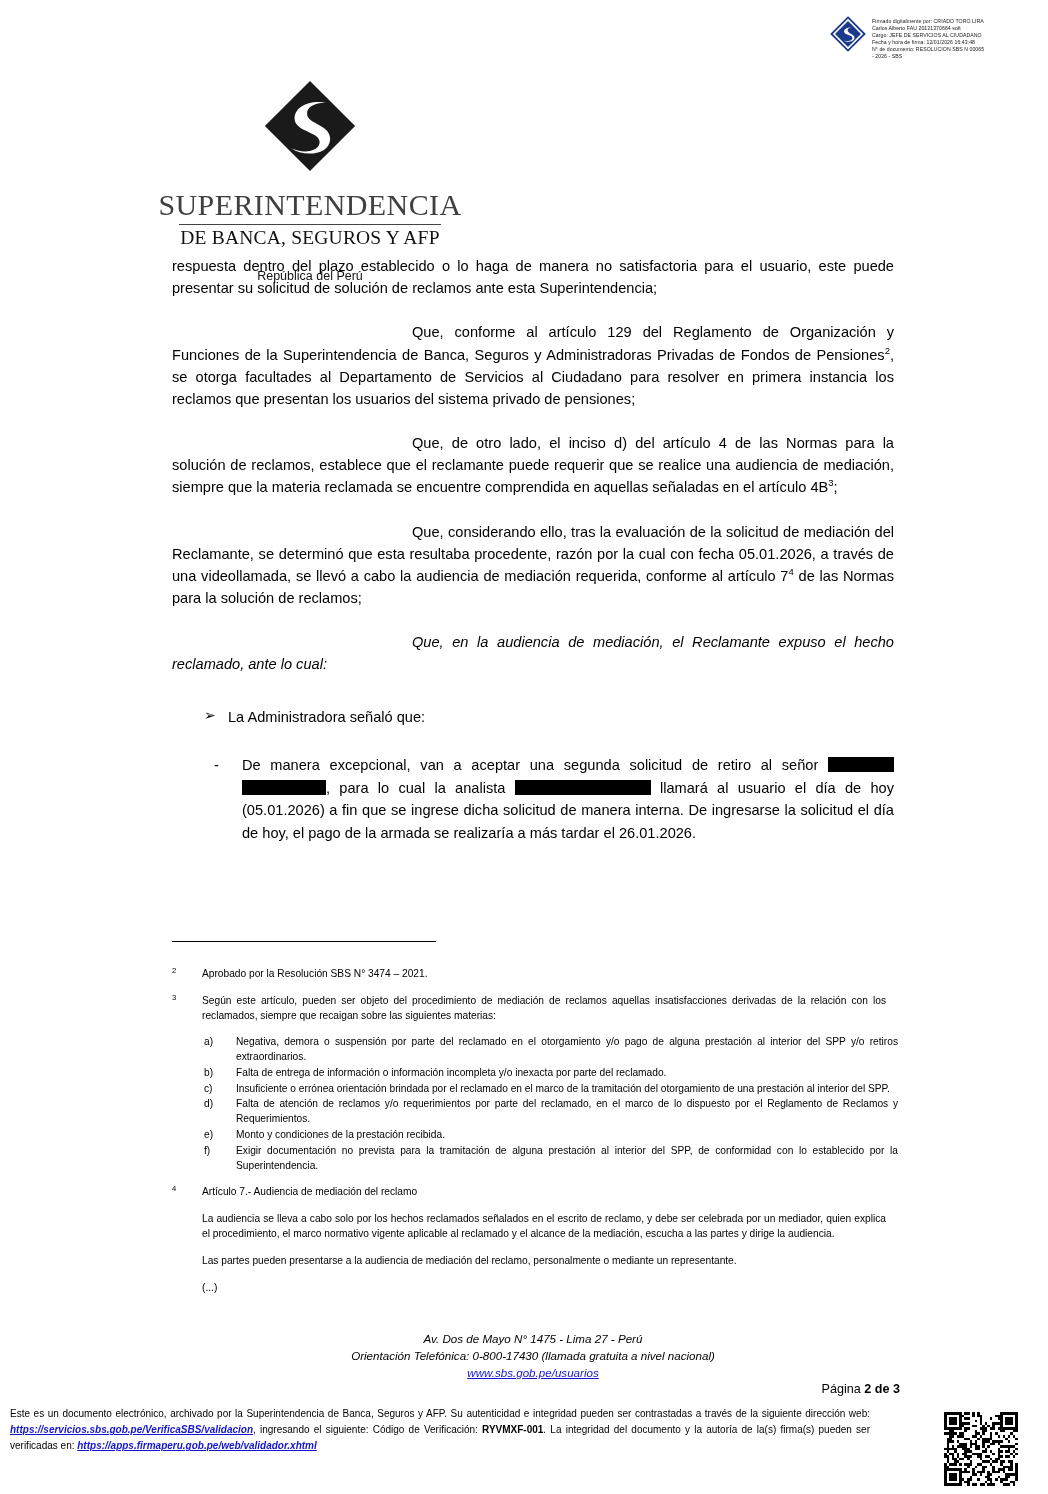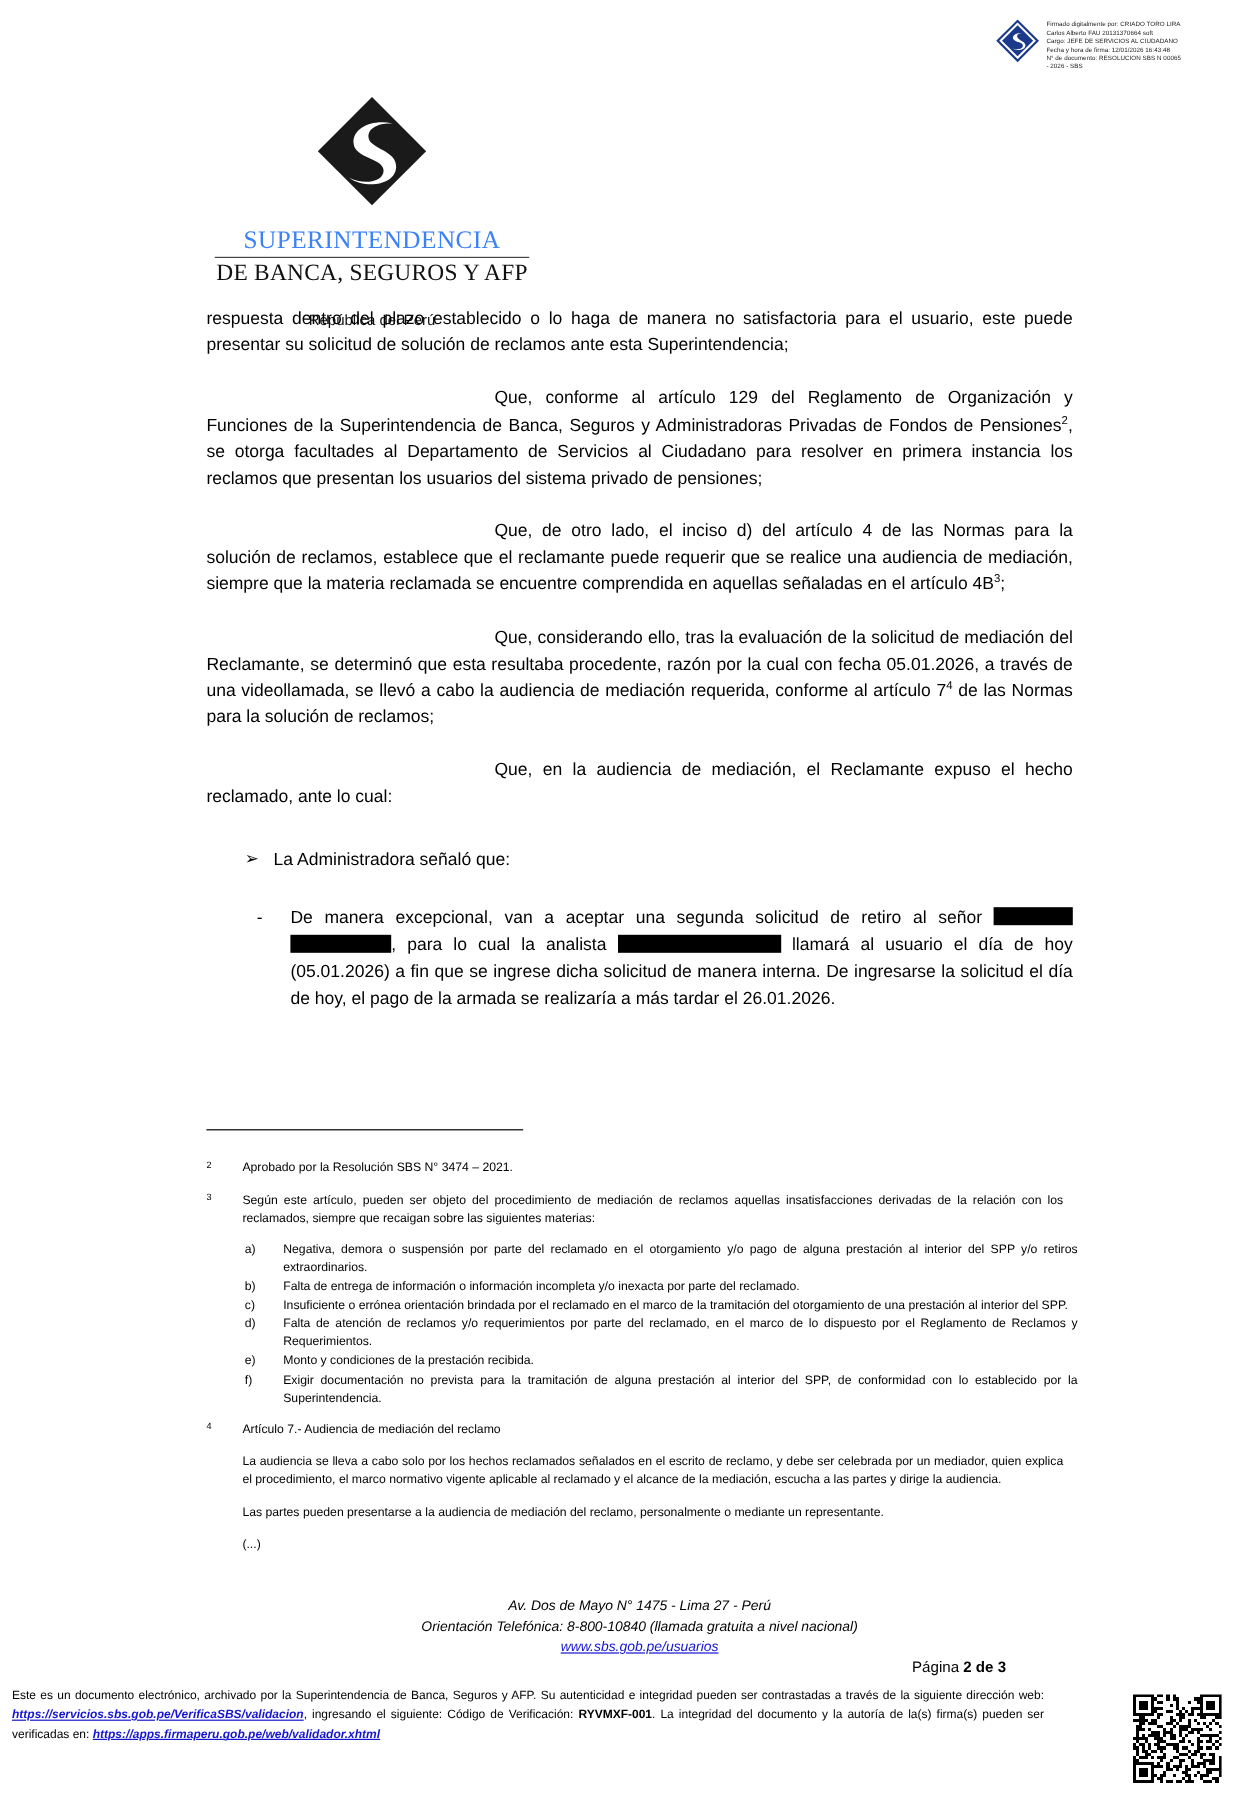--- a/index.html
+++ b/index.html
@@ -55,24 +55,24 @@
     width: 620px;
     text-align: center;
   }
   .crest {
     width: 96px; height: 96px;
     margin: 0 auto 6px auto;
     position: relative;
   }
   .org-name {
     font-family: "Liberation Serif", serif;
-    font-size: 21px;
+    font-size: 30px;
     letter-spacing: 0.4px;
     font-weight: 400;
-    color: #3b82f6;
+    color: #404040;
     line-height: 1.02;
     margin-top: 16px;
   }
   .org-rule {
     width: 262px; height: 1px;
     background: #444;
     margin: 3px auto 3px auto;
   }
   .org-sub {
     font-family: Liberation Serif, serif;
@@ -95,21 +95,21 @@
     width: 722px;
   }
   p.para {
     margin: 0 0 22px 0;
     font-size: 14.6px;
     line-height: 1.52;
     text-align: justify;
     text-justify: inter-word;
     color: #000;
   }
-  p.para.tight { margin-bottom: 18px; }
+  p.para.tight { margin-bottom: 18px; font-style: italic; }
   .indent-lead { display: inline-block; width: 240px; }
   sup { font-size: 9.5px; vertical-align: super; line-height: 0; }
 
   
   .bullet-arrow {
     position: relative;
     margin: 30px 0 0 0;
     padding-left: 56px;
     font-size: 14.6px;
     line-height: 1.52;
@@ -200,20 +200,21 @@
     color: #000;
   }
   .doc-footer .weburl {
     color: #1414d2;
     text-decoration: underline;
   }
   .page-num {
     position: absolute;
     left: 760px; top: 1382px;
     width: 140px;
+    text-align: right;
     font-size: 12.6px;
     color: #000;
   }
   .page-num b { font-weight: bold; }
 
   
   .legal {
     position: absolute;
     left: 10px; top: 1406px;
     width: 860px;
@@ -326,21 +327,21 @@
       <p class="fn-title">Artículo 7.- Audiencia de mediación del reclamo</p>
       <p class="fn-line">La audiencia se lleva a cabo solo por los hechos reclamados señalados en el escrito de reclamo, y debe ser celebrada por un mediador, quien explica el procedimiento, el marco normativo vigente aplicable al reclamado y el alcance de la mediación, escucha a las partes y dirige la audiencia.</p>
       <p class="fn-line">Las partes pueden presentarse a la audiencia de mediación del reclamo, personalmente o mediante un representante.</p>
       <p class="fn-line">(...)</p>
     </div>
 
   </div>
 
   <div class="doc-footer">
     <div>Av. Dos de Mayo N° 1475 - Lima 27 - Perú</div>
-    <div>Orientación Telefónica: 8-800-10840 (llamada gratuita a nivel nacional)</div>
+    <div>Orientación Telefónica: 0-800-17430 (llamada gratuita a nivel nacional)</div>
     <div class="weburl">www.sbs.gob.pe/usuarios</div>
   </div>
 
   <div class="page-num"><span>Página </span><b>2 de 3</b></div>
 
 </div>
 
 <div class="legal"><span>Este es un documento electrónico, archivado por la Superintendencia de Banca, Seguros y AFP. Su autenticidad e integridad pueden ser contrastadas a través de la siguiente dirección web: </span><span class="lnk">https://servicios.sbs.gob.pe/VerificaSBS/validacion</span><span>, ingresando el siguiente: Código de Verificación: </span><span class="code">RYVMXF-001</span><span>. La integridad del documento y la autoría de la(s) firma(s) pueden ser verificadas en: </span><span class="lnk">https://apps.firmaperu.gob.pe/web/validador.xhtml</span></div>
 
 <div class="qr-wrap">

